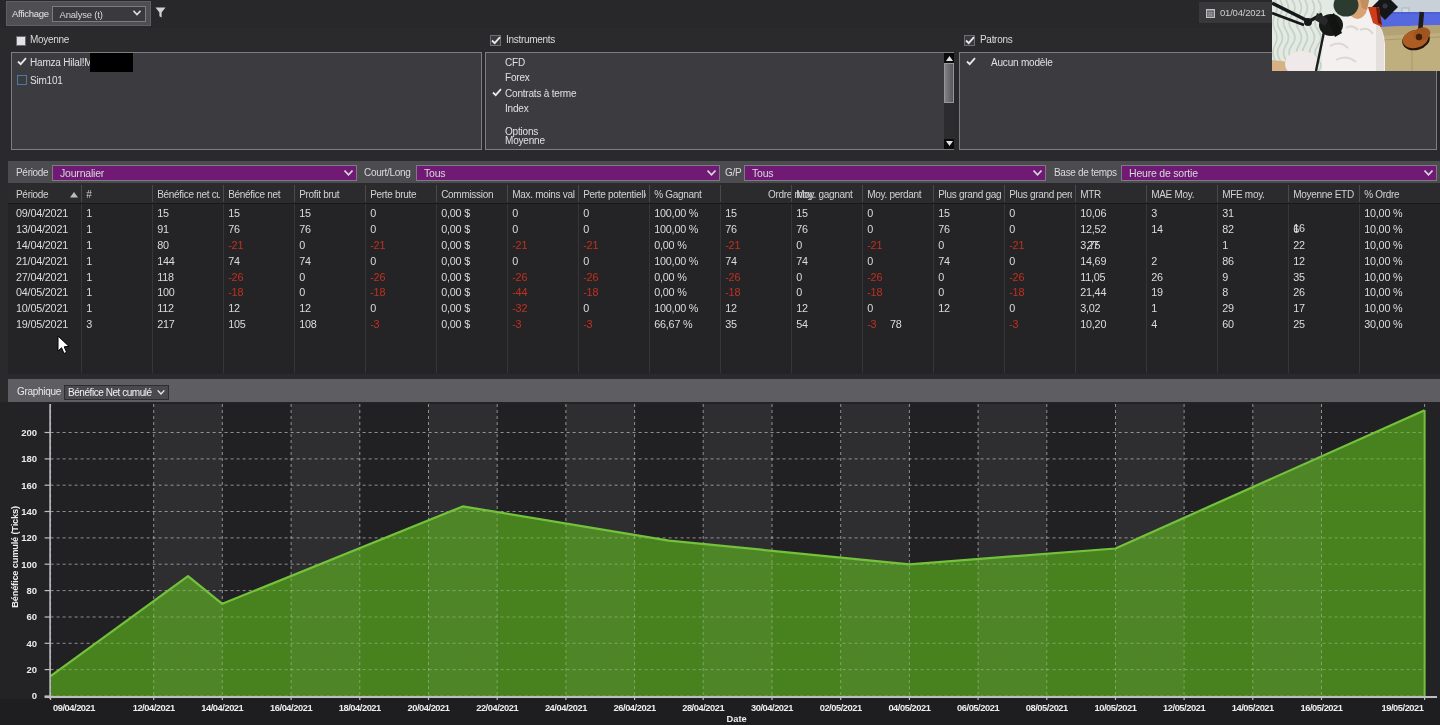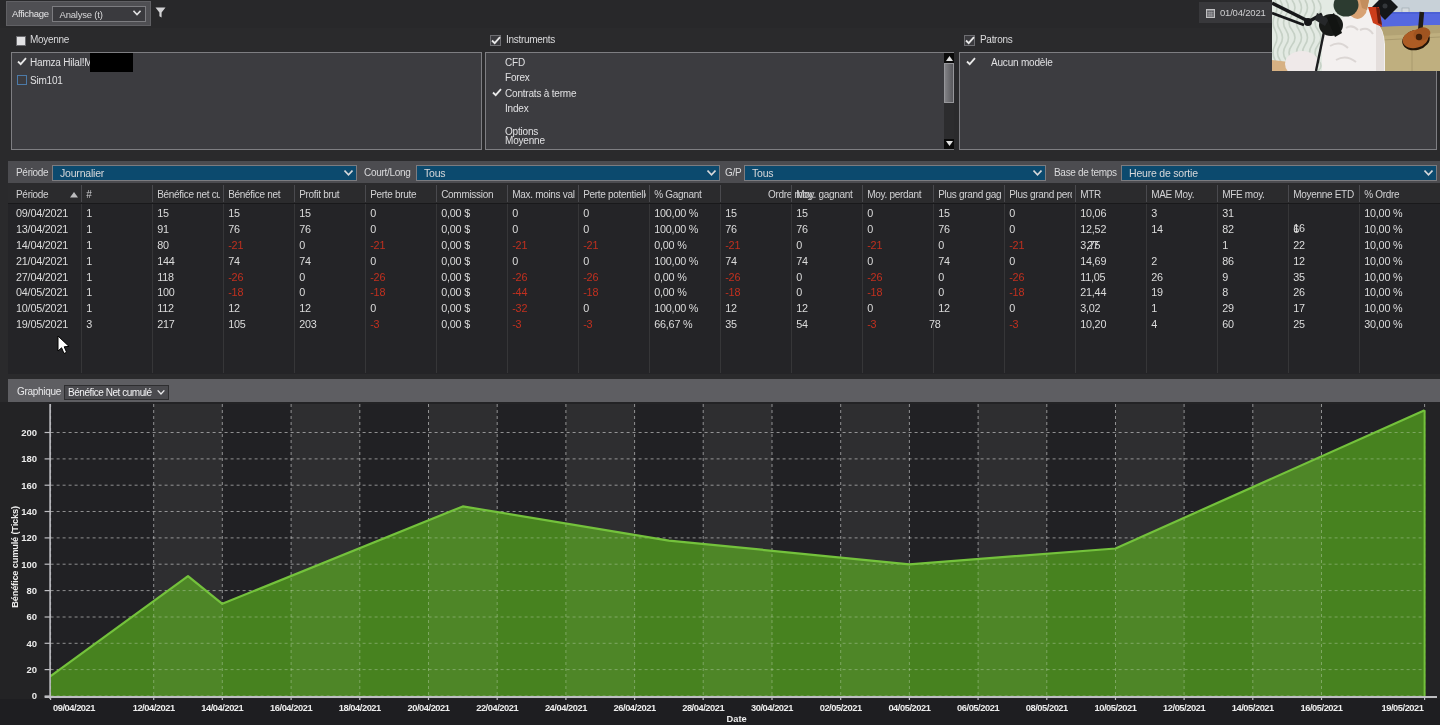--- a/index.html
+++ b/index.html
@@ -1,18 +1,18 @@
 <!DOCTYPE html>
 <html><head><meta charset="utf-8">
 <style>
 *{margin:0;padding:0;box-sizing:border-box}
 html,body{width:1440px;height:725px;overflow:hidden;background:#29292b;font-family:"Liberation Sans",sans-serif}
 .abs{position:absolute}
 .lbl{position:absolute;font-size:10px;letter-spacing:-0.3px;color:#dadadc;white-space:nowrap}
-.sel{position:absolute;background:#0c4a6e;border:1px solid #7c7c80;color:#d8d8da;font-size:10.5px;white-space:nowrap}
+.sel{position:absolute;background:#701a75;border:1px solid #7c7c80;color:#d8d8da;font-size:10.5px;white-space:nowrap}
 .sel span{position:absolute;left:7px;top:1.5px;letter-spacing:-0.2px}
 .panel{position:absolute;background:#3c3c40;border:1px solid #7e7e82}
 .pl{position:absolute;font-size:10px;letter-spacing:-0.2px;color:#e0e0e2;white-space:nowrap}
 .hc{position:absolute;font-size:10px;letter-spacing:-0.3px;color:#d2d2d4;white-space:nowrap;overflow:hidden;height:13px}
 .bc{position:absolute;font-size:10.8px;letter-spacing:-0.2px;white-space:nowrap}
 </style></head>
 <body>
 
 <div class="abs" style="left:0;top:0;width:1440px;height:28px;background:#28282a"></div>
 <div class="abs" style="left:6px;top:1px;width:145px;height:25px;background:#4f4f53;border:1px solid #606064"></div>
@@ -362,30 +362,30 @@
 <div class="bc" style="left:1009.2px;top:302.2px;color:#dcdcdc">0</div>
 <div class="bc" style="left:1080.2px;top:302.2px;color:#dcdcdc">3,02</div>
 <div class="bc" style="left:1151.2px;top:302.2px;color:#dcdcdc">1</div>
 <div class="bc" style="left:1222.2px;top:302.2px;color:#dcdcdc">29</div>
 <div class="bc" style="left:1293.2px;top:302.2px;color:#dcdcdc">17</div>
 <div class="bc" style="left:1364.2px;top:302.2px;color:#dcdcdc">10,00 %</div>
 <div class="bc" style="left:16.0px;top:318.1px;color:#dcdcdc">19/05/2021</div>
 <div class="bc" style="left:86.2px;top:318.1px;color:#dcdcdc">3</div>
 <div class="bc" style="left:157.2px;top:318.1px;color:#dcdcdc">217</div>
 <div class="bc" style="left:228.2px;top:318.1px;color:#dcdcdc">105</div>
-<div class="bc" style="left:299.2px;top:318.1px;color:#dcdcdc">203</div>
+<div class="bc" style="left:299.2px;top:318.1px;color:#dcdcdc">108</div>
 <div class="bc" style="left:370.2px;top:318.1px;color:#c2301f">-3</div>
 <div class="bc" style="left:441.2px;top:318.1px;color:#dcdcdc">0,00 $</div>
 <div class="bc" style="left:512.2px;top:318.1px;color:#c2301f">-3</div>
 <div class="bc" style="left:583.2px;top:318.1px;color:#c2301f">-3</div>
 <div class="bc" style="left:654.2px;top:318.1px;color:#dcdcdc">66,67 %</div>
 <div class="bc" style="left:725.2px;top:318.1px;color:#dcdcdc">35</div>
 <div class="bc" style="left:796.2px;top:318.1px;color:#dcdcdc">54</div>
 <div class="bc" style="left:867.2px;top:318.1px;color:#c2301f">-3</div>
-<div class="bc" style="left:929px;top:318.1px;color:#dcdcdc">78</div>
+<div class="bc" style="left:890px;top:318.1px;color:#dcdcdc">78</div>
 <div class="bc" style="left:1009.2px;top:318.1px;color:#c2301f">-3</div>
 <div class="bc" style="left:1080.2px;top:318.1px;color:#dcdcdc">10,20</div>
 <div class="bc" style="left:1151.2px;top:318.1px;color:#dcdcdc">4</div>
 <div class="bc" style="left:1222.2px;top:318.1px;color:#dcdcdc">60</div>
 <div class="bc" style="left:1293.2px;top:318.1px;color:#dcdcdc">25</div>
 <div class="bc" style="left:1364.2px;top:318.1px;color:#dcdcdc">30,00 %</div>
 <svg style="position:absolute;left:57px;top:336px" width="14" height="20" viewBox="0 0 14 20">
     <path d="M1 0 L1 15 L4.6 11.8 L7 17.5 L9.6 16.3 L7.2 10.8 L12 10.4 Z" fill="#fff" stroke="#000" stroke-width="1"></path>
   </svg>
 

